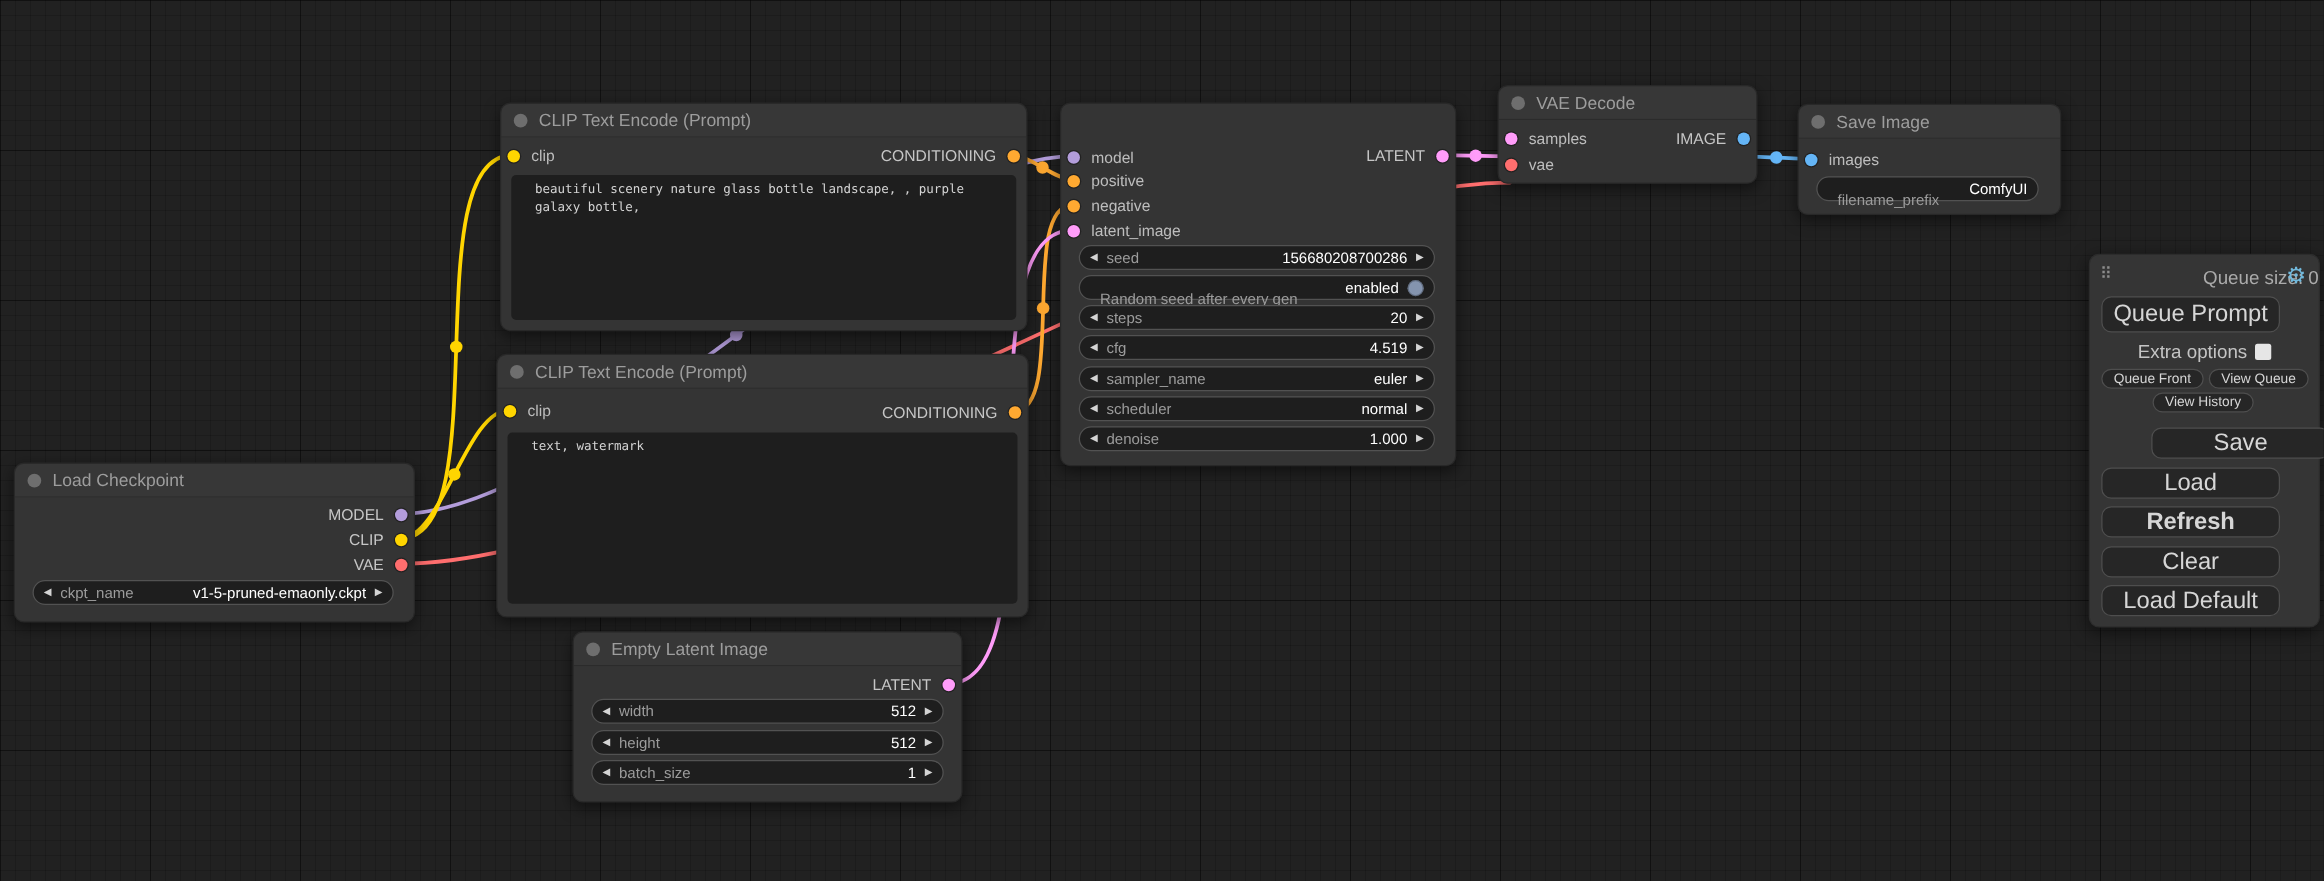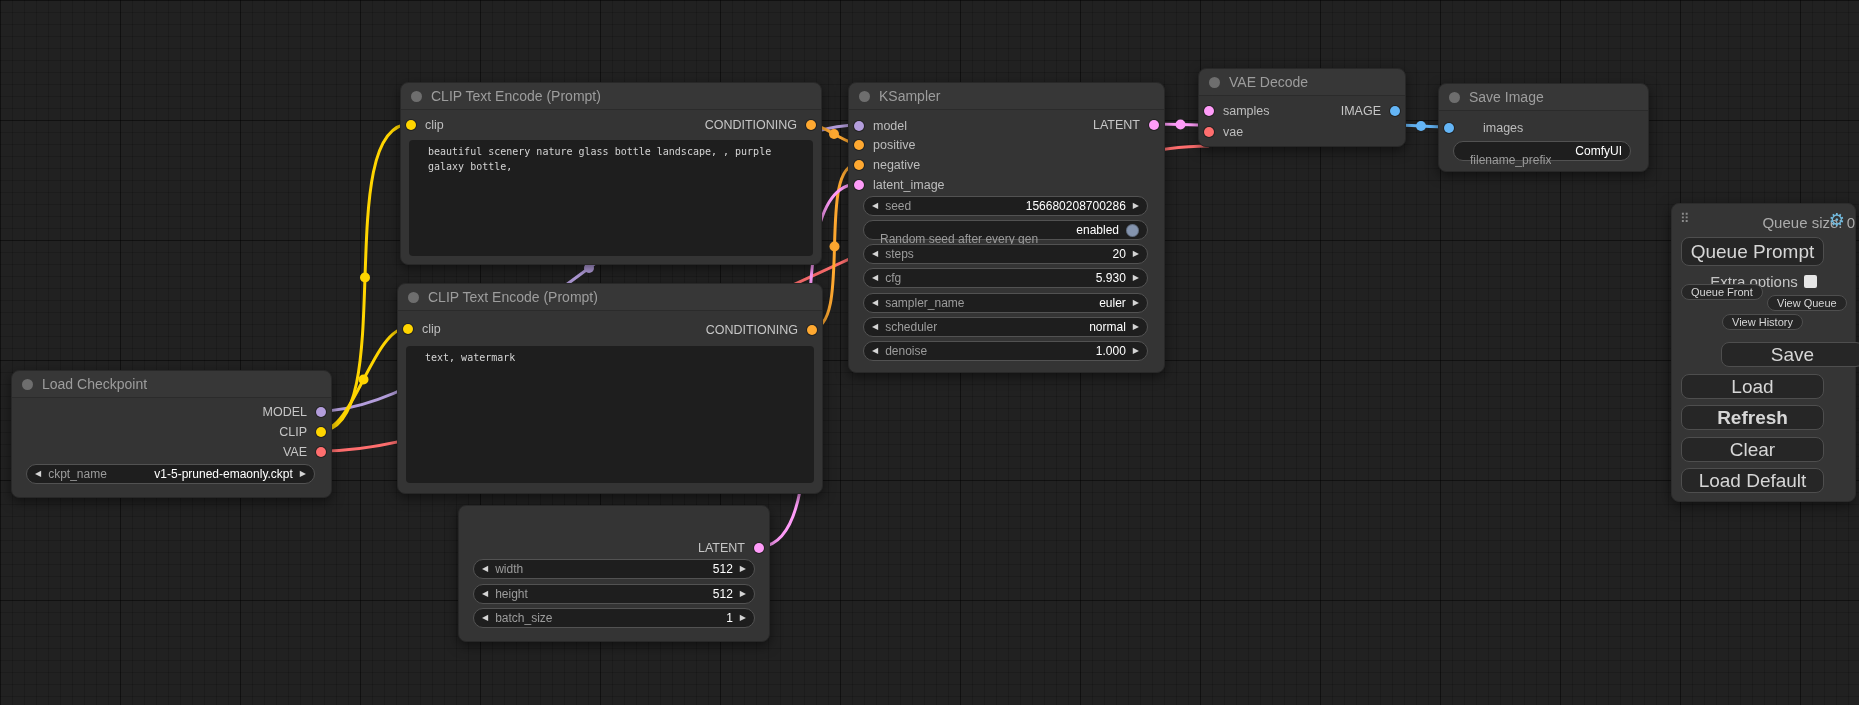--- a/index.html
+++ b/index.html
@@ -142,20 +142,24 @@
       <span>clip</span>
     </div>
     <div class="slot out" style="top:36px;">
       <span class="sdot" style="background:#ffa931;"></span>
       <span>CONDITIONING</span>
     </div>
     <div class="textbox" style="left:8px;right:8px;top:62px;bottom:10px;">text, watermark</div>
   </div>
 
   <div class="node" style="left:458px;top:505px;width:310px;height:135px;">
+    <div class="nheader">
+      <span class="tdot"></span>
+      <span class="ntitle">Empty Latent Image</span>
+    </div>
     <div class="slot out" style="top:32px;">
       <span class="sdot" style="background:#ff9cf9;"></span>
       <span>LATENT</span>
     </div>
     <div class="widget" style="left:14px;right:14px;top:53px;">
       <span class="arr">◀</span>
       <span class="wlabel">width</span>
       <span class="wvalue">512</span>
       <span class="arr right">▶</span>
     </div>
@@ -167,24 +171,20 @@
     </div>
     <div class="widget" style="left:14px;right:14px;top:102px;">
       <span class="arr">◀</span>
       <span class="wlabel">batch_size</span>
       <span class="wvalue">1</span>
       <span class="arr right">▶</span>
     </div>
   </div>
 
   <div class="node" style="left:848px;top:82px;width:315px;height:289px;">
-    <div class="nheader">
-      <span class="tdot"></span>
-      <span class="ntitle">KSampler</span>
-    </div>
     <div class="slot in" style="top:33px;">
       <span class="sdot" style="background:#b39ddb;"></span>
       <span>model</span>
     </div>
     <div class="slot in" style="top:52px;">
       <span class="sdot" style="background:#ffa931;"></span>
       <span>positive</span>
     </div>
     <div class="slot in" style="top:72px;">
       <span class="sdot" style="background:#ffa931;"></span>
@@ -211,21 +211,21 @@
     </div>
     <div class="widget" style="left:14px;right:16px;top:161px;">
       <span class="arr">◀</span>
       <span class="wlabel">steps</span>
       <span class="wvalue">20</span>
       <span class="arr right">▶</span>
     </div>
     <div class="widget" style="left:14px;right:16px;top:185px;">
       <span class="arr">◀</span>
       <span class="wlabel">cfg</span>
-      <span class="wvalue">5.930</span>
+      <span class="wvalue">4.519</span>
       <span class="arr right">▶</span>
     </div>
     <div class="widget" style="left:14px;right:16px;top:210px;">
       <span class="arr">◀</span>
       <span class="wlabel">sampler_name</span>
       <span class="wvalue">euler</span>
       <span class="arr right">▶</span>
     </div>
     <div class="widget" style="left:14px;right:16px;top:234px;">
       <span class="arr">◀</span>
@@ -258,40 +258,40 @@
       <span class="sdot" style="background:#64b5f6;"></span>
       <span>IMAGE</span>
     </div>
   </div>
 
   <div class="node" style="left:1438px;top:83px;width:209px;height:87px;">
     <div class="nheader">
       <span class="tdot"></span>
       <span class="ntitle">Save Image</span>
     </div>
-    <div class="slot in" style="top:34px;gap:20px;">
+    <div class="slot in" style="top:34px;">
       <span class="sdot" style="background:#64b5f6;"></span>
       <span>images</span>
     </div>
     <div class="widget plain" style="left:14px;right:17px;top:57px;">
       <span class="wlabel">filename_prefix</span>
       <span class="wvalue">ComfyUI</span>
     </div>
   </div>
 
   <div class="queue-panel">
     <span class="qp-handle">⠿</span>
     <div class="qp-title">Queue size: 0</div>
     <span class="qp-gear">⚙</span>
     <div class="qbtn primary">Queue Prompt</div>
     <div class="qp-extra">
       <span>Extra options</span>
       <span class="qp-checkbox"></span>
     </div>
-    <div class="qbtn small" style="left:9px;top:80px;">Queue Front</div>
+    <div class="qbtn small" style="left:9px;top:91px;">Queue Front</div>
     <div class="qbtn small" style="left:95px;top:91px;">View Queue</div>
     <div class="qbtn small" style="left:50px;top:110px;">View History</div>
     <div class="qbtn big" style="top:138px;margin-left:40px;">Save</div>
     <div class="qbtn big" style="top:170px;">Load</div>
     <div class="qbtn big" style="top:201px;font-weight:bold;">Refresh</div>
     <div class="qbtn big" style="top:233px;">Clear</div>
     <div class="qbtn big" style="top:264px;">Load Default</div>
   </div>
 </div>
 

